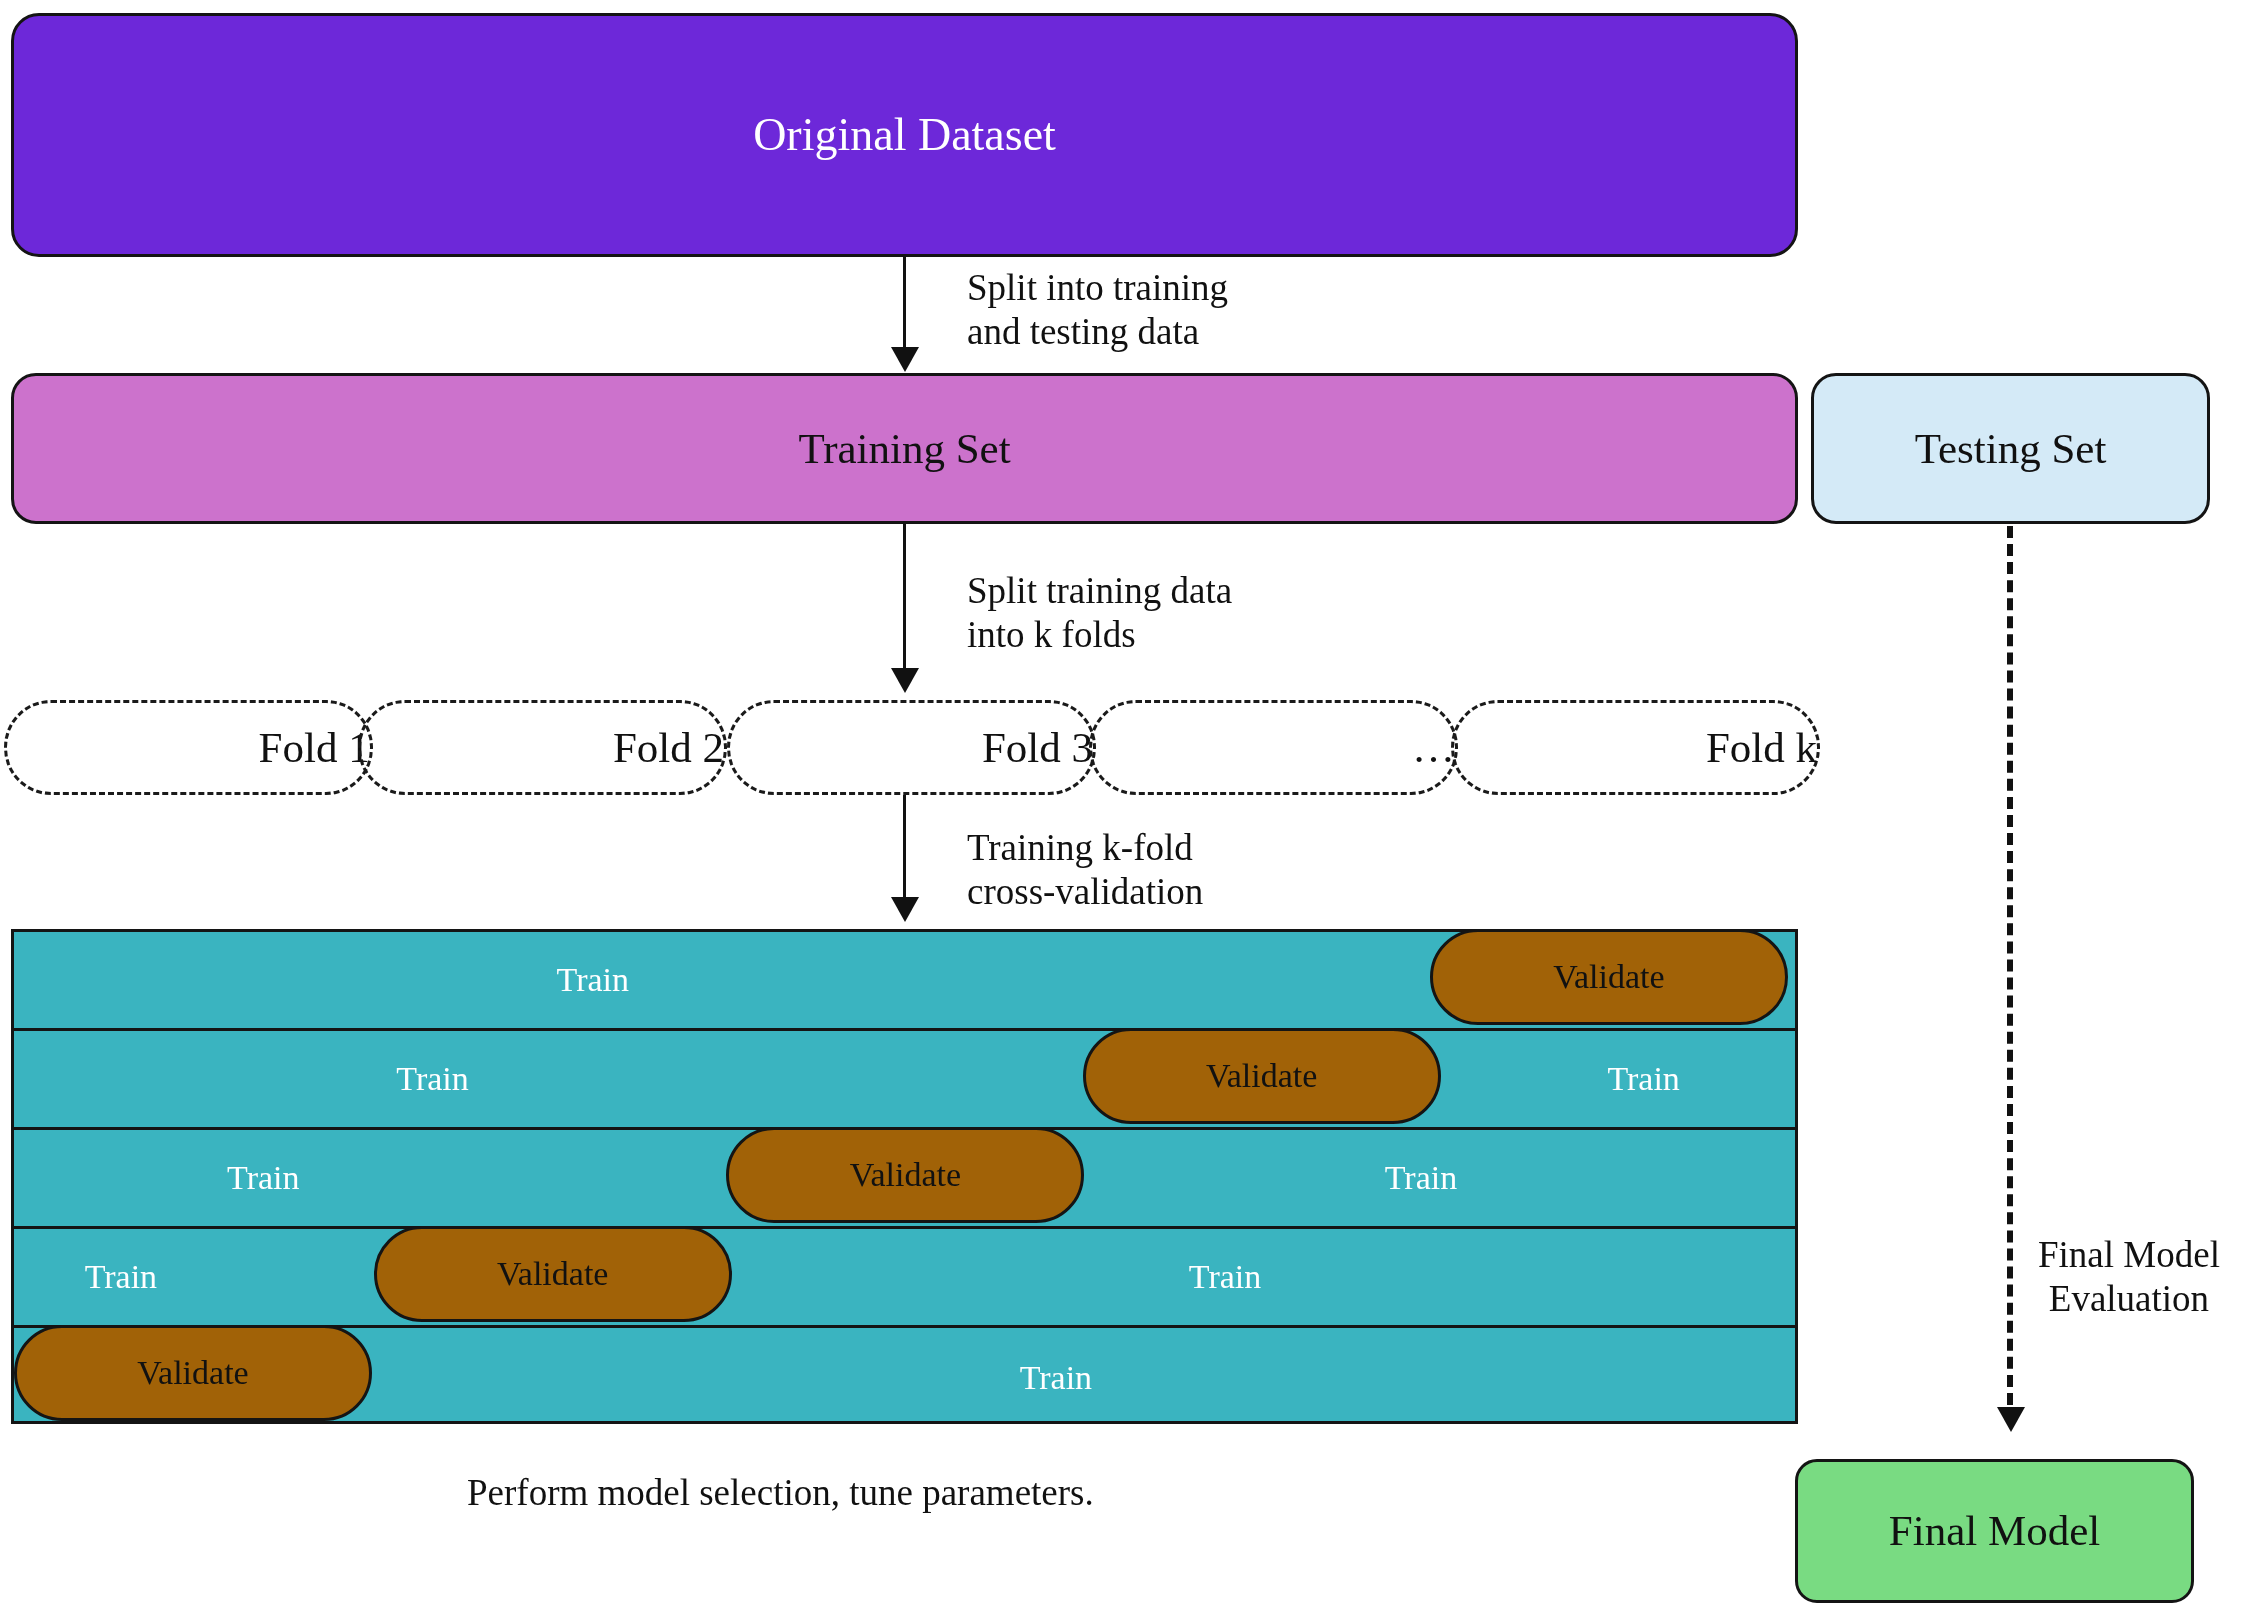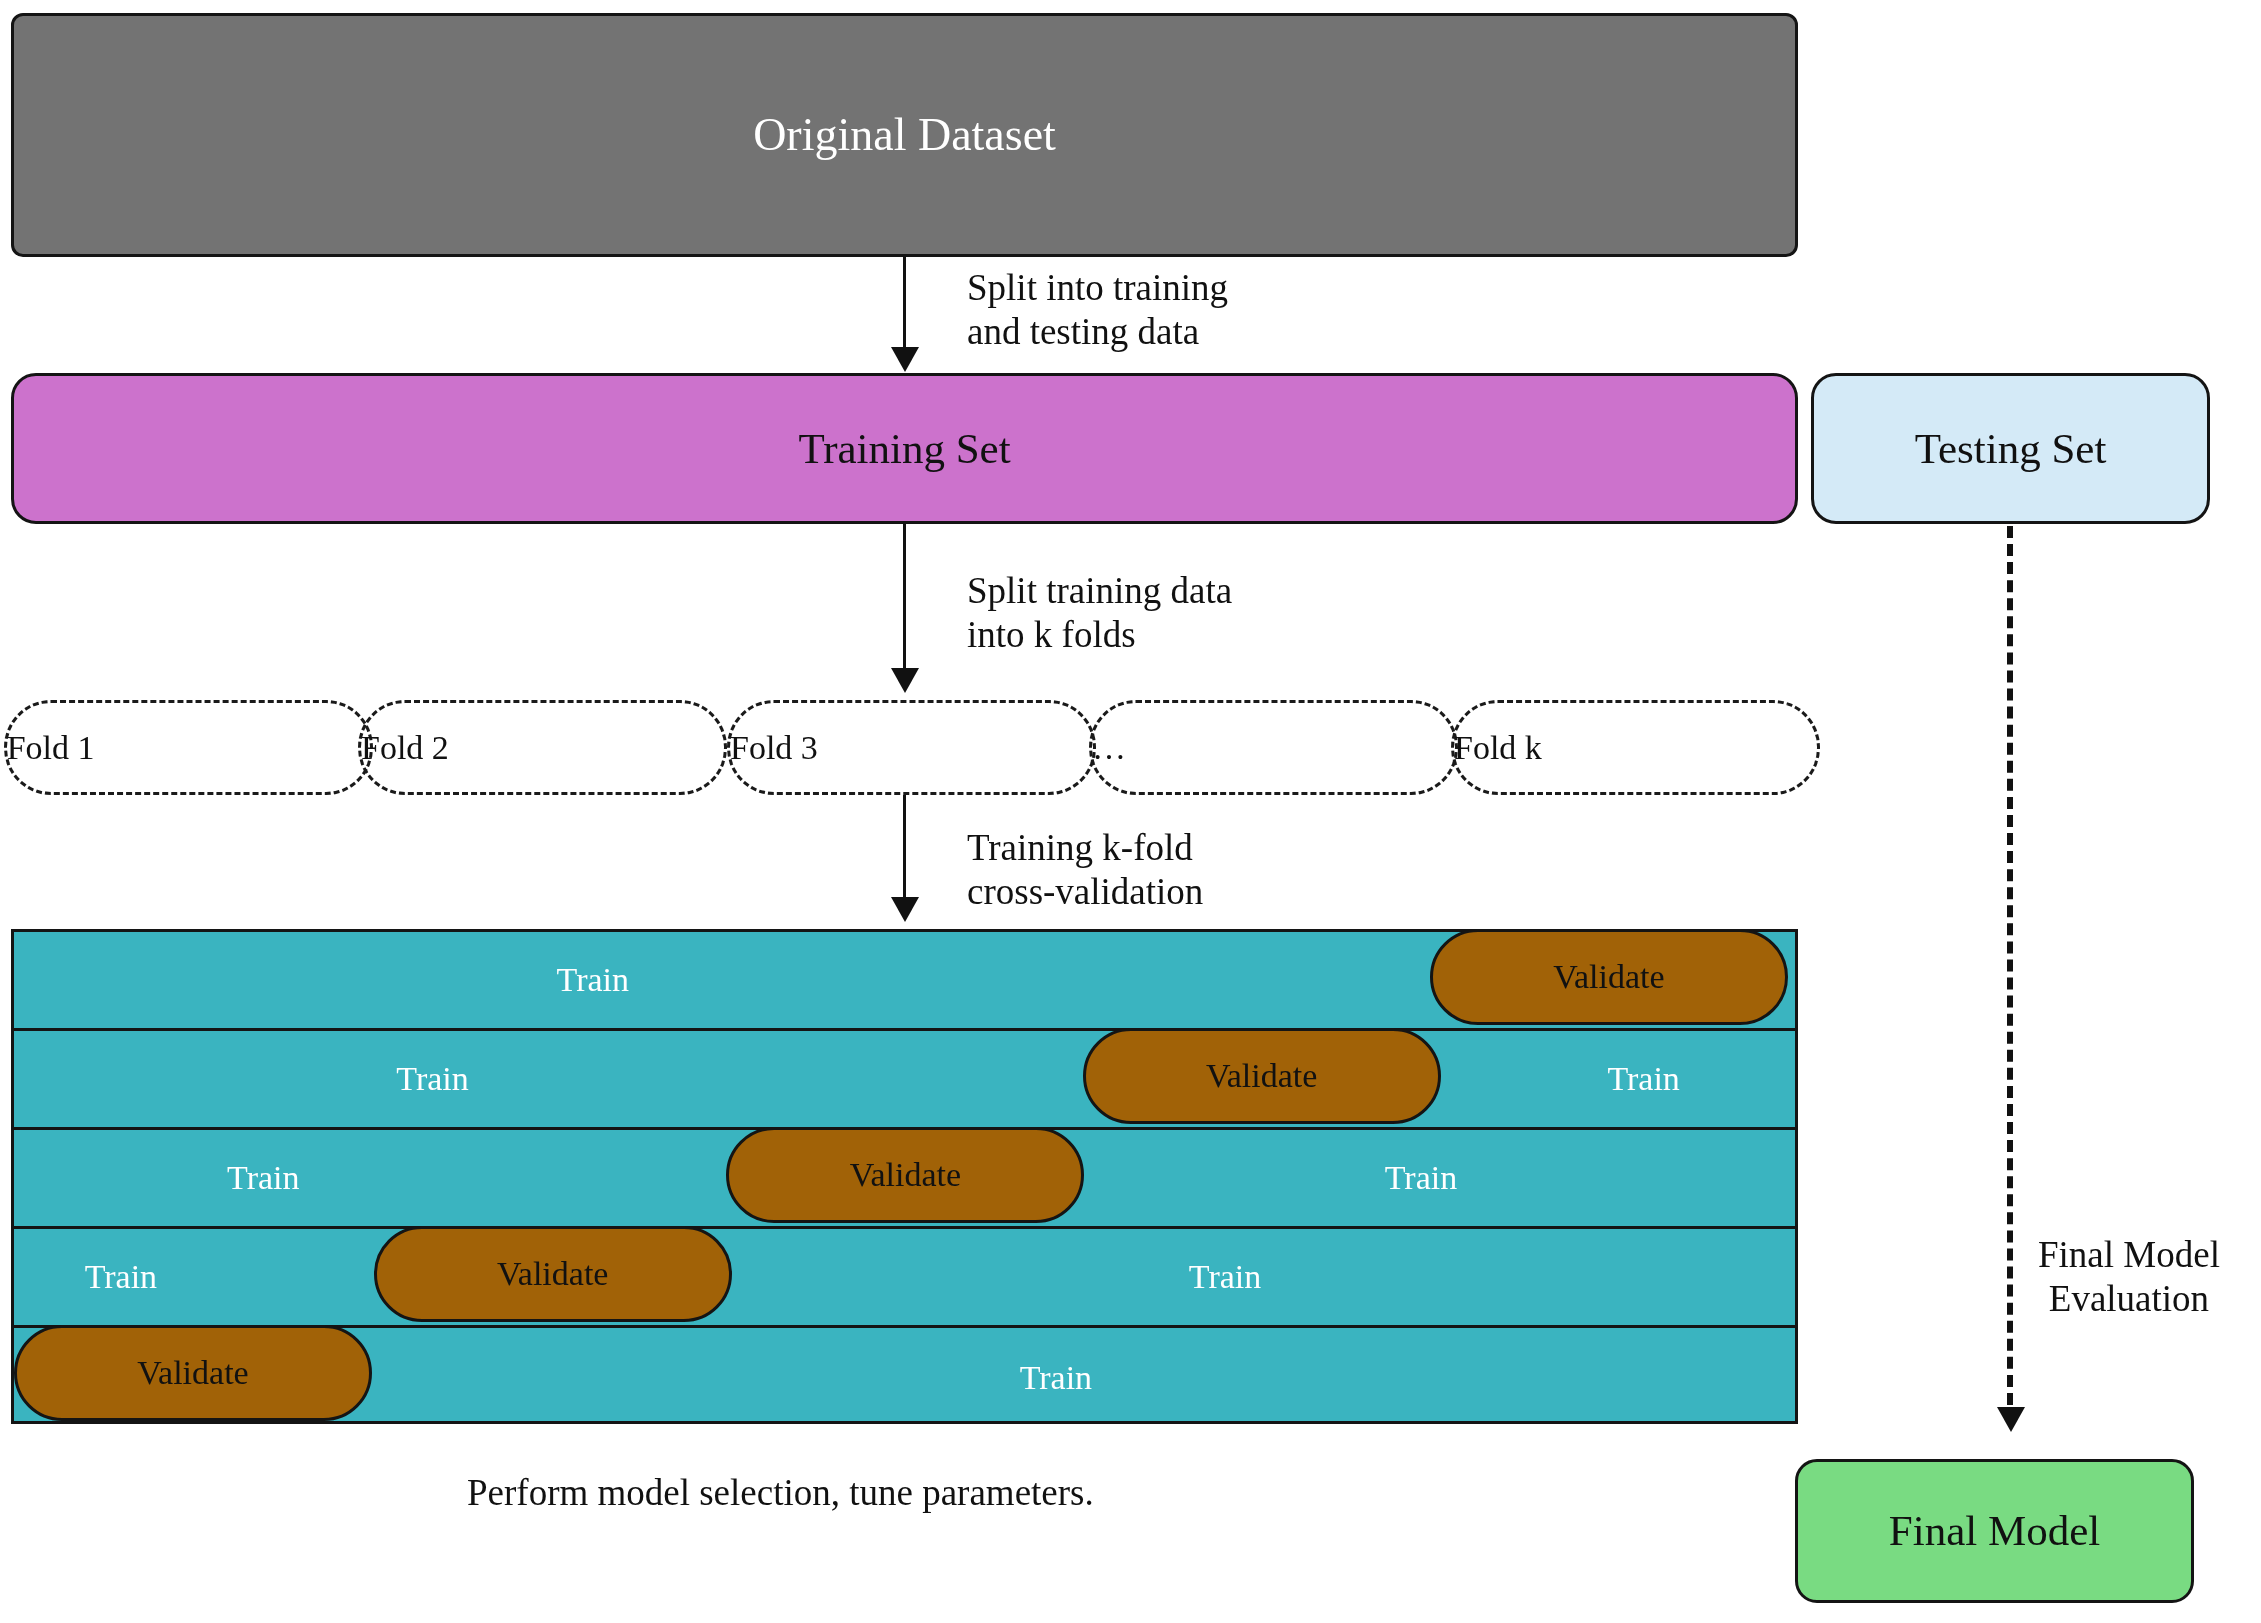--- a/index.html
+++ b/index.html
@@ -28,22 +28,22 @@
     justify-content: center;
     text-align: center;
     line-height: 1.15;
   }
 
   .box-original {
     left: 11px;
     top: 13.3px;
     width: 1787px;
     height: 244px;
-    background: #737373;
-    border-radius: 12px;
+    background: #6d28d9;
+    border-radius: 28px;
     color: #ffffff;
     font-size: 46px;
   }
 
   .box-training {
     left: 11px;
     top: 373px;
     width: 1787px;
     height: 151px;
     background: #CC72CC;
@@ -112,22 +112,22 @@
   }
   .fold {
     position: absolute;
     top: 0;
     height: 95px;
     box-sizing: border-box;
     border: 3.7px dashed #1a1a1a;
     border-radius: 47px;
     display: flex;
     align-items: center;
-    justify-content: flex-start;
-    font-size: 34px;
+    justify-content: flex-end;
+    font-size: 43px;
     color: #111111;
     background: transparent;
   }
 
   
   .cv-matrix {
     position: absolute;
     left: 11px;
     top: 929px;
     width: 1787px;

